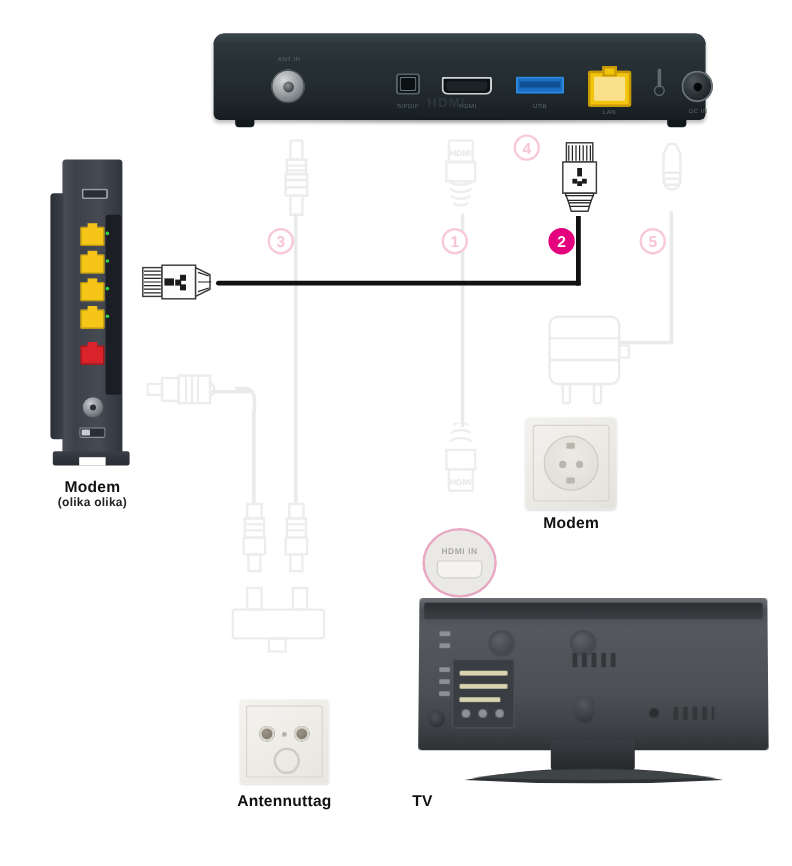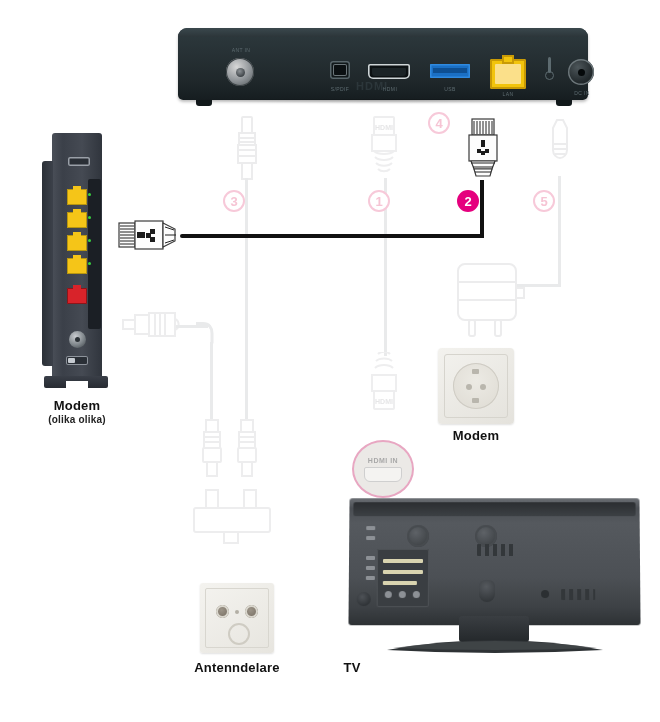--- a/index.html
+++ b/index.html
@@ -413,21 +413,21 @@
     </svg>
   </div>
 
   <div class="ant-out">
     <div class="ant-hole" style="left:16px;top:22px;"></div>
     <div class="ant-hole" style="left:45px;top:22px;"></div>
     <div class="ant-dot" style="left:35px;top:27px;"></div>
     <div class="ant-ring" style="left:28px;top:40px;"></div>
   </div>
   <div class="lbl" style="left:177px;top:660px;width:120px;">
-    <span>Antenndelare</span>
+    <span>Antennuttag</span>
   </div>
 
   <div class="socket">
     <div class="socket-hole"></div>
     <div class="socket-pin" style="left:28px;top:36px;"></div>
     <div class="socket-pin" style="left:42px;top:36px;"></div>
     <div class="socket-earth" style="left:34px;top:21px;"></div>
     <div class="socket-earth" style="left:34px;top:50px;"></div>
   </div>
   <div class="lbl" style="left:426px;top:428px;width:100px;">

